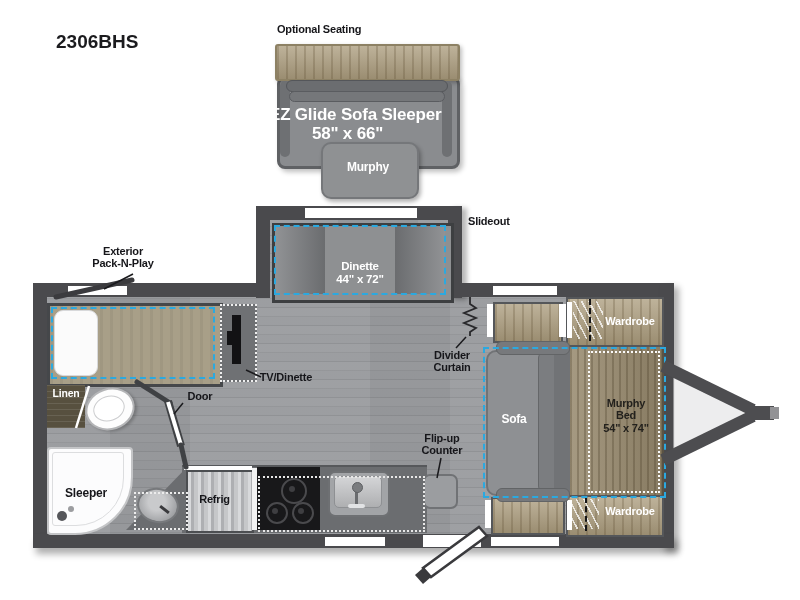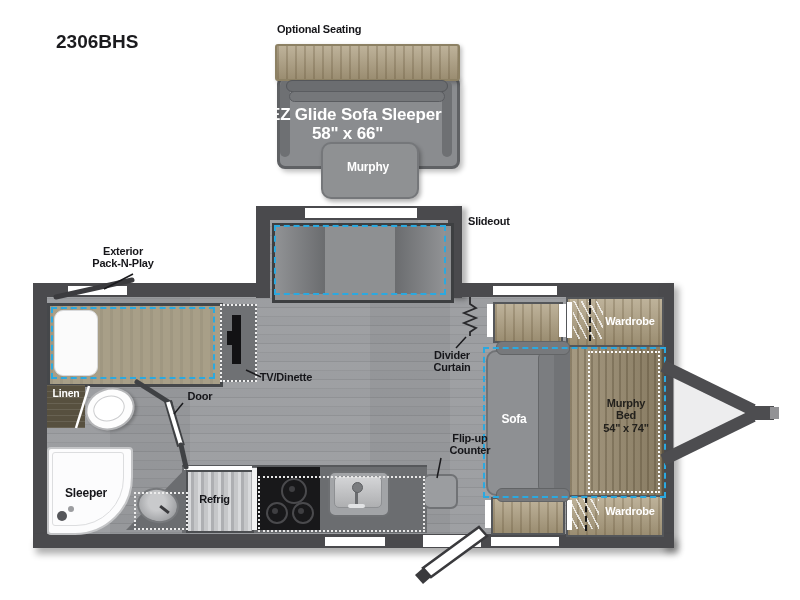--- a/index.html
+++ b/index.html
@@ -110,21 +110,21 @@
   .b3{left:292px;top:502px;width:18px;height:18px;}
   .bdot{position:absolute;background:#3e3e41;border-radius:50%;width:6px;height:6px;z-index:19;}
   .bd1{left:289px;top:486px;}.bd2{left:272px;top:508px;}.bd3{left:298px;top:508px;}
   .ksink{left:328px;top:471px;width:58px;height:42px;background:#a2a4a7;border:2px solid #6e7073;border-radius:7px;z-index:18;}
   .ksink-basin{left:334px;top:476px;width:46px;height:30px;background:linear-gradient(180deg,#d4d5d7,#aeafb1);border:1.5px solid #8e9093;border-radius:5px;z-index:19;}
   .kfaucet-head{left:352px;top:482px;width:9px;height:9px;background:#7a7c7f;border:1.5px solid #5e6063;border-radius:50%;z-index:21;}
   .kfaucet-stem{left:355px;top:491px;width:3px;height:14px;background:#6a6c6f;z-index:20;}
   .kfaucet-base{left:348px;top:504px;width:17px;height:4px;background:#e2e3e5;border-radius:2px;z-index:20;}
   .counter-dot{left:258px;top:476px;width:163px;height:52px;border:2px dotted #e8e8e8;z-index:22;}
   .flipup{left:423px;top:474px;width:31px;height:31px;background:#9b9da0;border:2px solid #707275;border-radius:7px;z-index:18;}
-  .flip-lbl{left:417px;top:432px;width:50px;margin-left:28px;}
+  .flip-lbl{left:417px;top:432px;width:50px;}
 
   
   .sofa-body{left:486px;top:350px;width:80px;height:142px;background:#8e9093;border:2px solid #717376;border-radius:10px 0 0 10px;z-index:18;}
   .sofa-cush{left:538px;top:352px;width:16px;height:138px;background:#7b7d80;border:1.5px solid #656769;border-radius:6px;z-index:19;}
   .sofa-panel{left:554px;top:347px;width:16px;height:147px;background:#717376;border-radius:4px;z-index:19;}
   .sofa-arm-t{left:496px;top:341px;width:72px;height:12px;background:#77797c;border:1.5px solid #626466;border-radius:6px;z-index:20;}
   .sofa-arm-b{left:496px;top:488px;width:72px;height:12px;background:#77797c;border:1.5px solid #626466;border-radius:6px;z-index:20;}
   .sofa-lbl{left:492px;top:413px;width:44px;font-size:12px;}
   .murphy{left:568px;top:344px;width:92px;height:152px;border:2px solid #5a5344;z-index:17;}
   .murphy-dot{left:588px;top:351px;width:68px;height:138px;border:2px dotted #fafafa;z-index:21;}
@@ -181,20 +181,24 @@
   <div class="abs so-floor floor-tx"></div>
   <div class="abs so-wall-t wall"></div>
   <div class="abs so-wall-l wall"></div>
   <div class="abs so-wall-r wall"></div>
   <div class="abs so-window white"></div>
   <div class="lbl slide-lbl">Slideout</div>
   <div class="abs dinette"></div>
   <div class="abs dinette-bench-l"></div>
   <div class="abs dinette-bench-r"></div>
   <div class="abs dinette-dash"></div>
+  <div class="lbl lbl-w dinette-lbl">
+    <span>Dinette</span>
+    <span>44" x 72"</span>
+  </div>
 
   <div class="abs floor floor-tx"></div>
   <div class="abs wall-top-l wall"></div>
   <div class="abs wall-top-r wall"></div>
   <div class="abs wall-l wall"></div>
   <div class="abs wall-r wall"></div>
   <div class="abs wall-b wall"></div>
   <div class="abs pack-open white"></div>
   <div class="abs win-top-r white"></div>
   <div class="abs win-b-kitchen white"></div>

